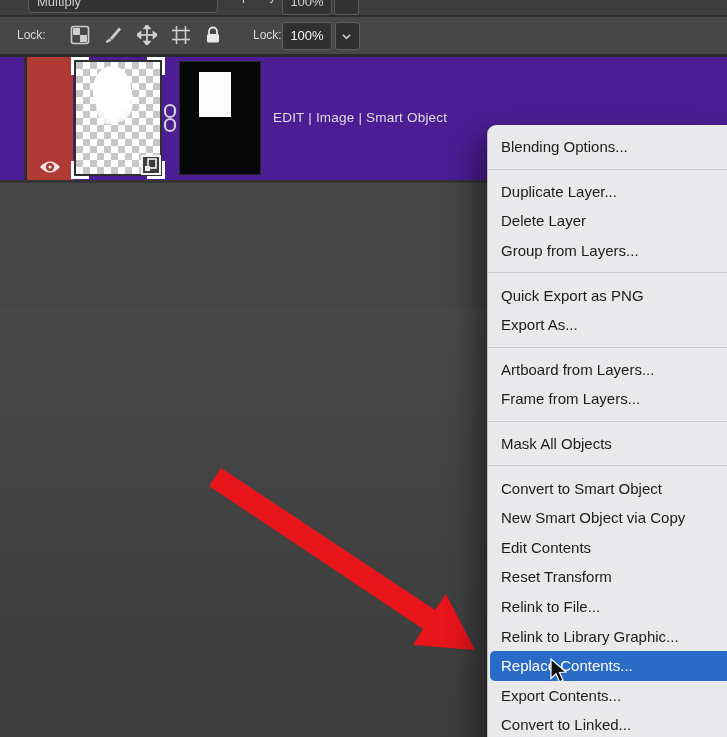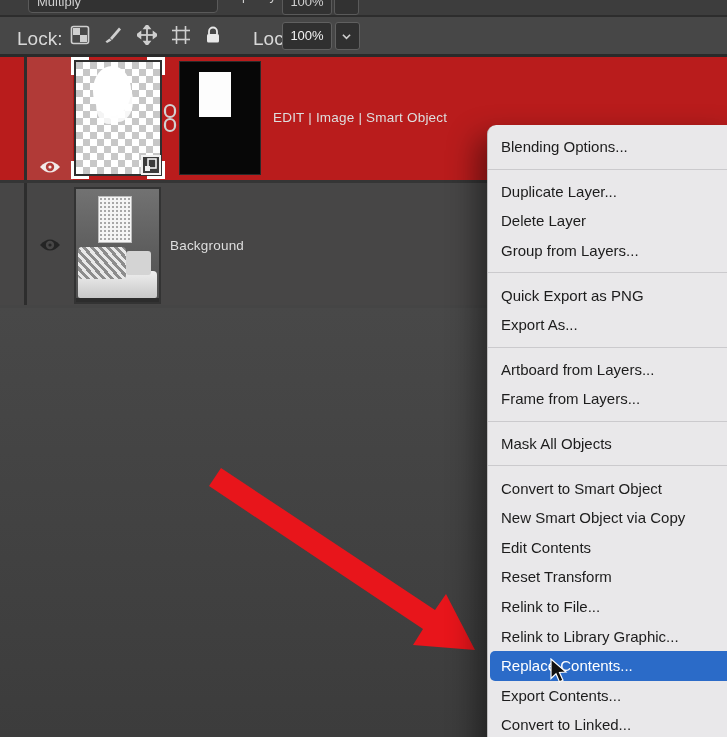--- a/index.html
+++ b/index.html
@@ -9,28 +9,28 @@
     -webkit-user-select:none;user-select:none;
   }
   
   .topbar{position:absolute;left:0;top:0;width:727px;height:15px;background:#3d3d3d;overflow:hidden;border-bottom:2px solid #2d2d2d;}
   .blend-box{position:absolute;left:28px;top:-12px;width:190px;height:25px;background:#323232;border:1px solid #5a5a5a;border-radius:4px;color:#cfcfcf;font-size:13px;line-height:25px;padding-left:8px;box-sizing:border-box;}
   .opacity-label-cut{position:absolute;left:232px;top:-12px;font-size:13px;color:#cfcfcf;}
   .opacity-box{position:absolute;left:282px;top:-12px;width:48px;height:25px;background:#323232;border:1px solid #5a5a5a;border-radius:3px;color:#cfcfcf;font-size:13px;line-height:25px;text-align:center;}
   .opacity-chev{position:absolute;left:334px;top:-12px;width:23px;height:25px;background:#323232;border:1px solid #5a5a5a;border-radius:3px;}
   
   .lockrow{position:absolute;left:0;top:17px;width:727px;height:37px;background:#474747;border-bottom:3px solid #2a2a2a;}
-  .lockrow .lbl{position:absolute;top:11px;font-size:19px;color:#d8d8d8;}
+  .lockrow .lbl{position:absolute;top:11px;font-size:12px;color:#d8d8d8;}
   .ic{position:absolute;top:8px;width:20px;height:20px;}
   .ic svg{display:block;}
   .fill-box{position:absolute;left:282px;top:5px;width:48px;height:26px;background:#303030;border:1px solid #606060;border-radius:3px;color:#f2f2f2;font-size:13px;line-height:26px;text-align:center;}
   .fill-chev{position:absolute;left:335px;top:5px;width:23px;height:26px;background:#303030;border:1px solid #606060;border-radius:3px;}
   .chev{position:absolute;left:6px;top:9px;width:9px;height:9px;}
   
-  .row1{position:absolute;left:0;top:57px;width:727px;height:123px;background:#b91c1c;border-bottom:3px solid #353535;}
+  .row1{position:absolute;left:0;top:57px;width:727px;height:123px;background:#4c1d95;border-bottom:3px solid #353535;}
   .row2{position:absolute;left:0;top:183px;width:727px;height:122px;background:#474646;}
   .vline{position:absolute;left:24px;top:0;width:3px;height:100%;background:#2d2d2d;}
   .redstrip{position:absolute;left:27px;top:0;width:46px;height:100%;background:#b13a37;}
   .eye{position:absolute;width:24px;height:16px;}
   .layer-label{position:absolute;font-size:13.5px;color:#dedede;letter-spacing:.2px;}
   
   .thumb1{position:absolute;left:76px;top:5px;width:84px;height:112px;
     background:conic-gradient(#fff 90deg,#c7c7c7 90deg 180deg,#fff 180deg 270deg,#c7c7c7 270deg) 0 0/14px 14px;
     outline:2px solid #2f2f2f;}
   .blob{position:absolute;left:20%;top:4%;width:46%;height:44%;background:#fff;border-radius:50%;box-shadow:6px 10px 0 -4px rgba(255,255,255,.85),-3px 14px 0 -6px rgba(255,255,255,.8);}
@@ -152,40 +152,20 @@
           <rect x="3" y="2" width="10" height="12" rx="5" fill="none" stroke="#d2d2d2" stroke-width="2.2"></rect>
           <rect x="3" y="16" width="10" height="12" rx="5" fill="none" stroke="#d2d2d2" stroke-width="2.2"></rect>
         </svg>
     </span>
     <div class="maskthumb">
       <div class="maskrect"></div>
     </div>
     <span class="layer-label" style="left:273px;top:53px">EDIT | Image | Smart Object</span>
   </div>
 
-  <div class="row2">
-    <div class="vline"></div>
-    <span class="eye" style="left:38px;top:54px">
-      <svg width="24" height="16" viewBox="0 0 24 16">
-          <path d="M2,8 Q12,-3 22,8 Q12,19 2,8 Z" fill="#242424"></path>
-          <circle cx="12" cy="8" r="4.2" fill="#474646"></circle>
-          <circle cx="12" cy="8" r="1.6" fill="#242424"></circle>
-        </svg>
-    </span>
-    <div class="thumb2">
-      <div class="bframe"></div>
-      <div class="couch">
-        <div class="seat"></div>
-        <div class="cushion"></div>
-        <div class="pillow"></div>
-        <div class="floor"></div>
-      </div>
-    </div>
-    <span class="layer-label" style="left:170px;top:55px">Background</span>
-  </div>
 
   <div class="emptyarea"></div>
 
   <svg class="arrow-svg" width="300" height="210" viewBox="0 0 300 210">
     <polygon points="21,8 235,150 246,134 275,190 213,185 223,169 9,26" fill="#e8151b"></polygon>
   </svg>
 
   <div class="menu">
     <div class="mi">Blending Options...</div>
     <div class="msep"></div>

